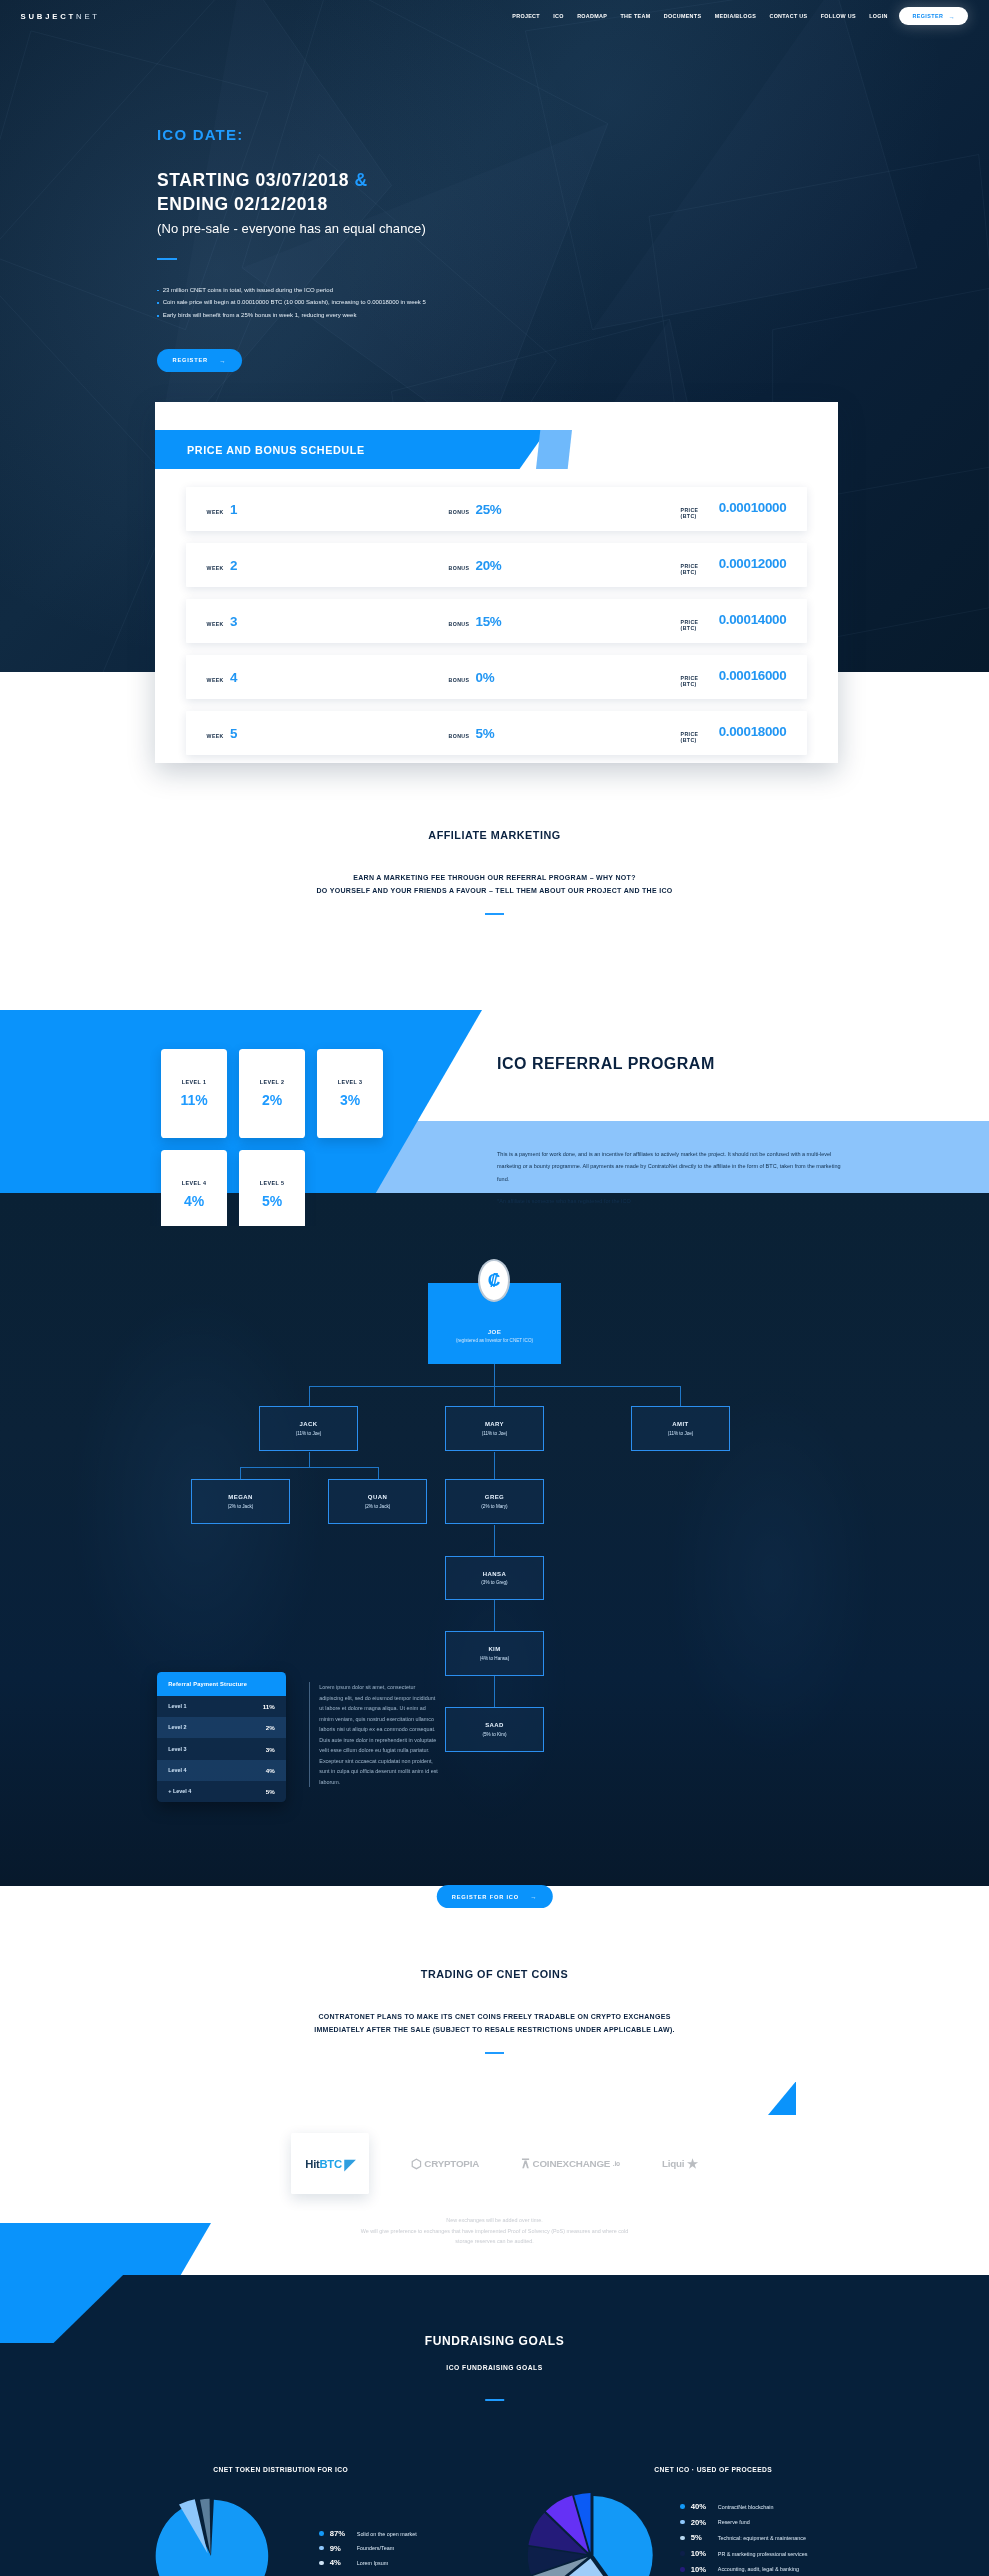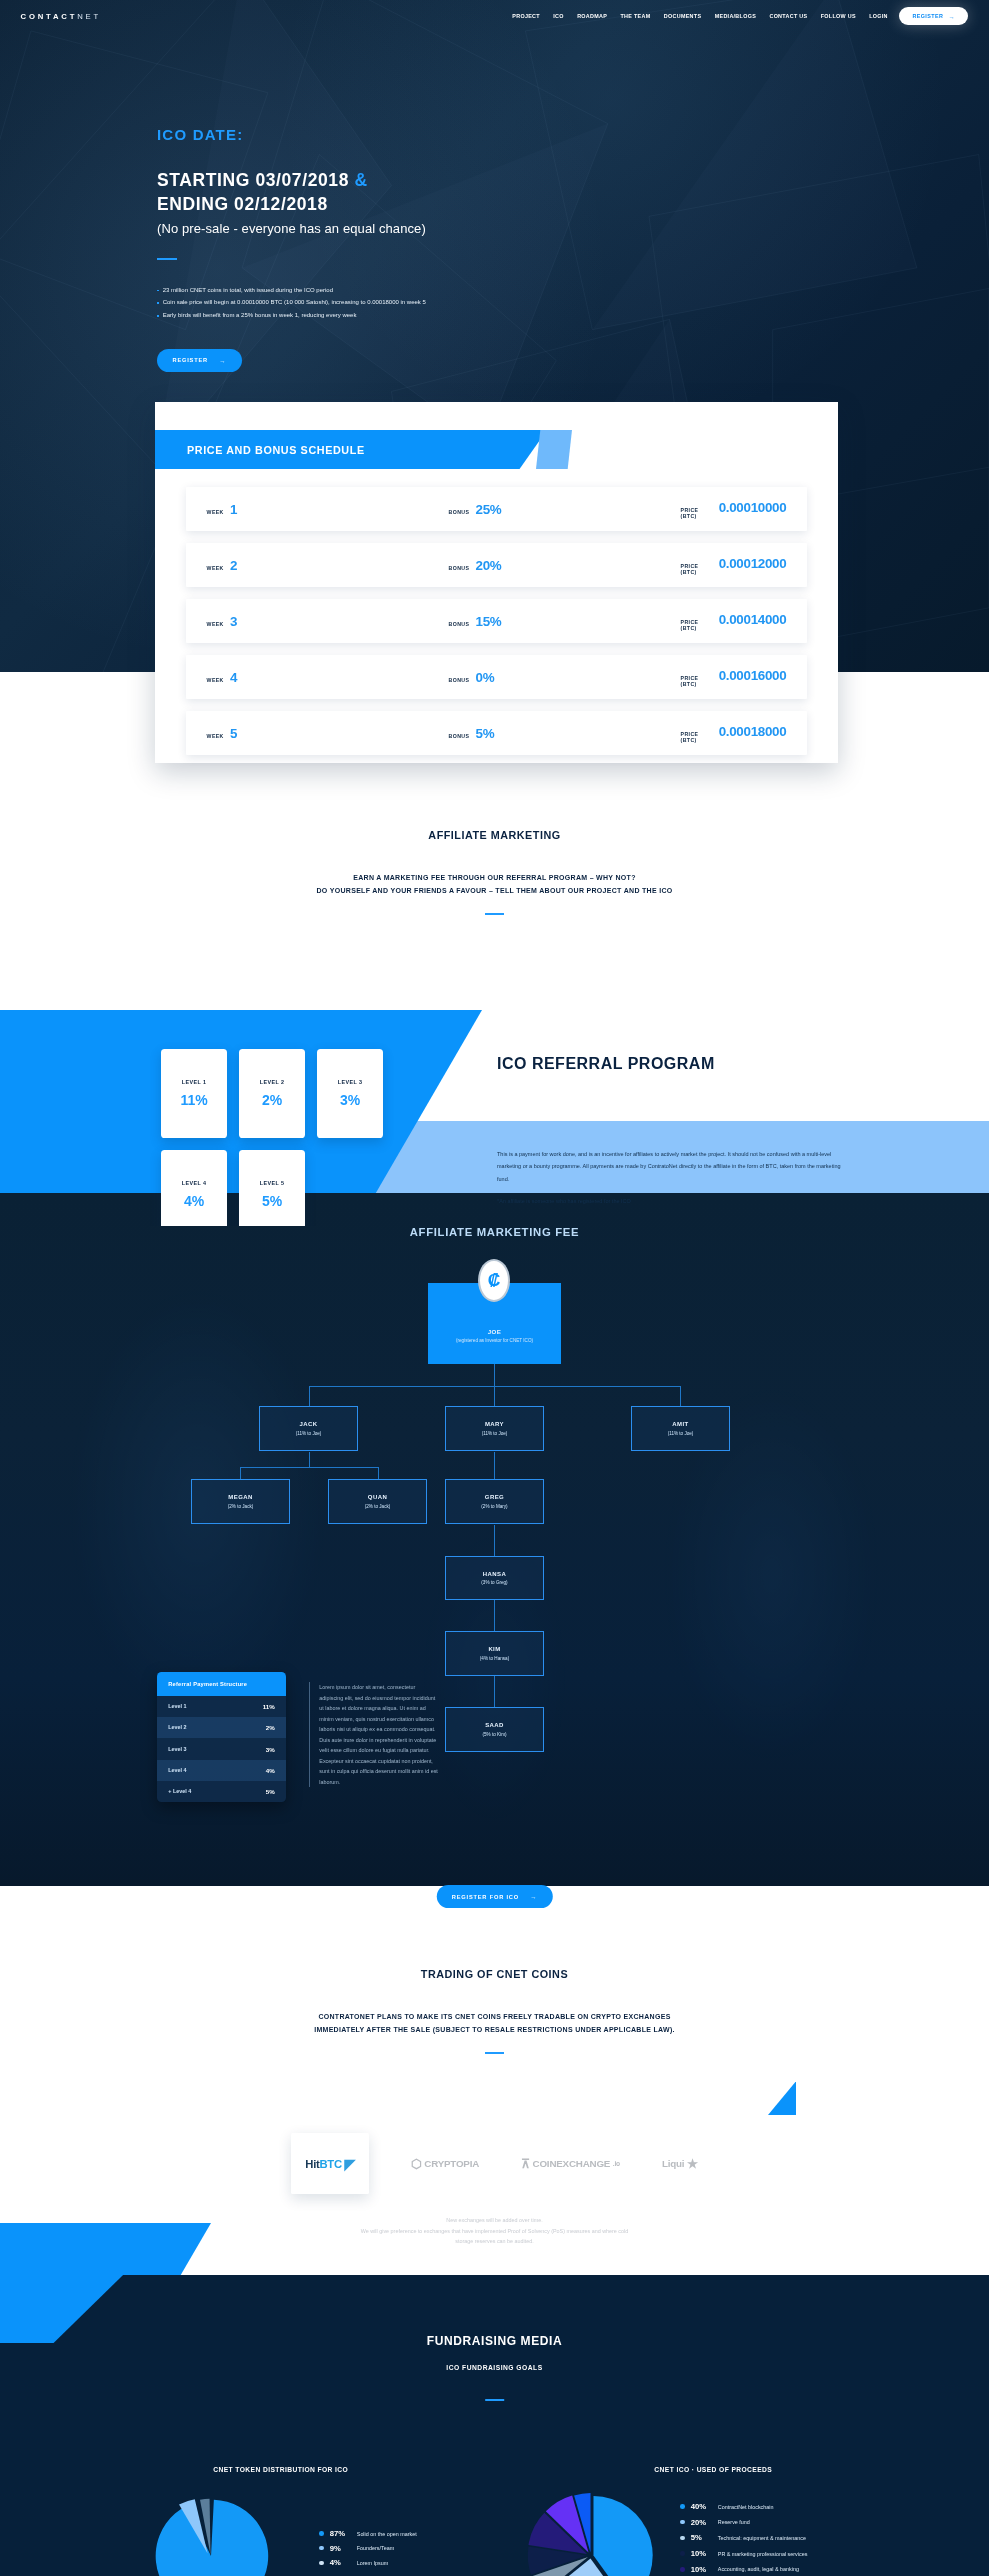--- a/index.html
+++ b/index.html
@@ -223,21 +223,21 @@
       <g fill="rgba(180,215,250,0.045)">
         <path d="M470 -60 L760 360 L300 900 Z"></path>
         <path d="M1180 240 L940 860 L470 520 Z"></path>
         <path d="M1620 -30 L1780 520 L1150 640 Z"></path>
         <path d="M1300 620 L1420 1180 L840 1305 Z"></path>
       </g>
     </svg>
 
     <nav class="navbar">
       <div class="logo">
-        <span>CONTACT</span><span class="lite">NET</span>
+        <span>SUBJECT</span><span class="lite">NET</span>
       </div>
       <div class="nav-links">
         <a href="#">PROJECT</a>
         <a href="#">ICO</a>
         <a href="#">ROADMAP</a>
         <a href="#">THE TEAM</a>
         <a href="#">DOCUMENTS</a>
         <a href="#">MEDIA/BLOGS</a>
         <a href="#">CONTACT US</a>
         <a href="#">FOLLOW US</a>
@@ -389,21 +389,20 @@
       <h3>ICO REFERRAL PROGRAM</h3>
     </div>
     <div class="ref-copy">
       <span>This is a payment for work done, and is an incentive for affiliates to actively market the project. It should not be confused with a multi-level marketing or a bounty programme. All payments are made by ContratoNet directly to the affiliate in the form of BTC, taken from the marketing fund.</span>
       <span class="note">*An affiliate is someone who has registered for the ICO</span>
     </div>
   </section>
 
   <section class="tree-sec">
     <div class="tree-photo"></div>
-    <div class="tree-title">AFFILIATE MARKETING FEE</div>
 
     <div class="tree-wrap">
 
       <div class="conn" style="left:494px; top:170px; width:0.5px; height:23px;"></div>
       <div class="conn" style="left:309px; top:193px; width:372px; height:0.5px;"></div>
       <div class="conn" style="left:309px; top:193px; width:0.5px; height:20.6px;"></div>
       <div class="conn" style="left:494px; top:193px; width:0.5px; height:20.6px;"></div>
       <div class="conn" style="left:680px; top:193px; width:0.5px; height:20.6px;"></div>
       <div class="conn" style="left:309px; top:259px; width:0.5px; height:15.5px;"></div>
       <div class="conn" style="left:240px; top:274px; width:138px; height:0.5px;"></div>
@@ -530,21 +529,21 @@
     </div>
     <div class="trade-note">
       <div>New exchanges will be added over time.</div>
       <div>We will give preference to exchanges that have implemented Proof of Solvency (PoS) measures and where cold</div>
       <div>storage reserves can be audited.</div>
     </div>
   </section>
 
   <section class="fund-sec">
     <div class="fund-tri"></div>
-    <div class="fund-title">FUNDRAISING MEDIA</div>
+    <div class="fund-title">FUNDRAISING GOALS</div>
     <div class="fund-sub">ICO FUNDRAISING GOALS</div>
     <div class="fund-rule"></div>
 
     <div class="chart-titles">
       <div class="ct1">CNET TOKEN DISTRIBUTION FOR ICO</div>
       <div class="ct2">CNET ICO · USED OF PROCEEDS</div>
     </div>
 
     <svg class="pie pie1" viewBox="-130 -130 260 260">
       <path d="M 6 -118 A 118 118 0 1 1 -52 -105 L 0 0 Z" fill="#1399f7"></path>

